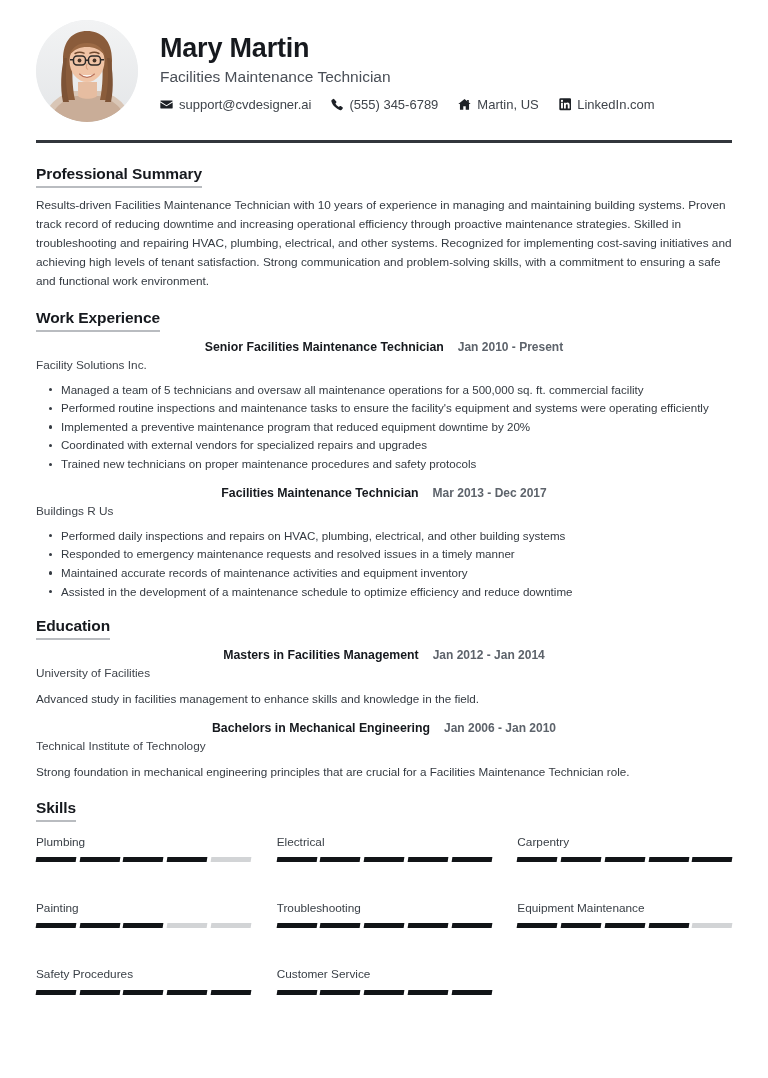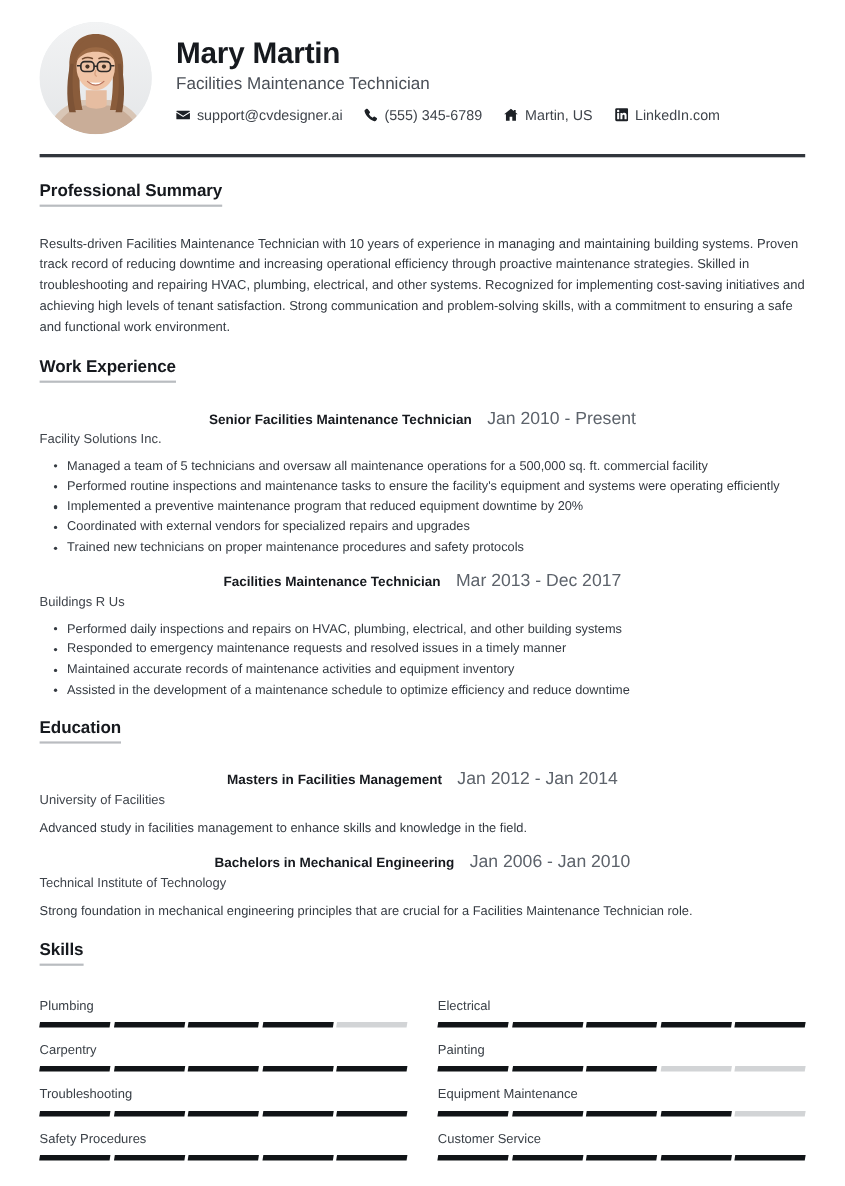--- a/index.html
+++ b/index.html
@@ -91,21 +91,21 @@
   .section { margin-bottom: 17px; }
 
   .section-heading {
     display: inline-block;
     font-size: 15.5px;
     font-weight: bold;
     color: #16191e;
     letter-spacing: -0.1px;
     padding-bottom: 3px;
     border-bottom: 2px solid #b9bcc0;
-    margin-bottom: 24px;
+    margin-bottom: 8px;
   }
 
   .summary-text {
     font-size: 11.8px;
     line-height: 1.62;
     color: #343a41;
     text-align: left;
   }
 
   
@@ -120,24 +120,25 @@
   }
 
   .entry-title {
     font-size: 12.3px;
     font-weight: bold;
     color: #16191e;
     line-height: 1.3;
   }
 
   .entry-date {
-    font-size: 16px;
+    font-size: 12px;
     color: #5d636b;
     white-space: nowrap;
     flex: 0 0 auto;
+    font-weight: bold;
   }
 
   .entry-org {
     font-size: 11.8px;
     color: #3f444b;
     line-height: 1.45;
     margin-top: 1px;
   }
 
   .bullets {
@@ -166,23 +167,24 @@
   .entry-desc {
     font-size: 11.7px;
     line-height: 1.55;
     color: #343a41;
     margin-top: 8px;
   }
 
   
   .skills-grid {
     display: grid;
-    grid-template-columns: 1fr 1fr;
+    grid-template-columns: 1fr 1fr 1fr;
     column-gap: 28px;
     row-gap: 0;
+    gap: 26px;
   }
 
   .skill { padding: 5px 0 8px 0; }
 
   .skill-name {
     font-size: 11.8px;
     color: #3a4047;
     line-height: 1.3;
     margin-bottom: 7px;
   }

